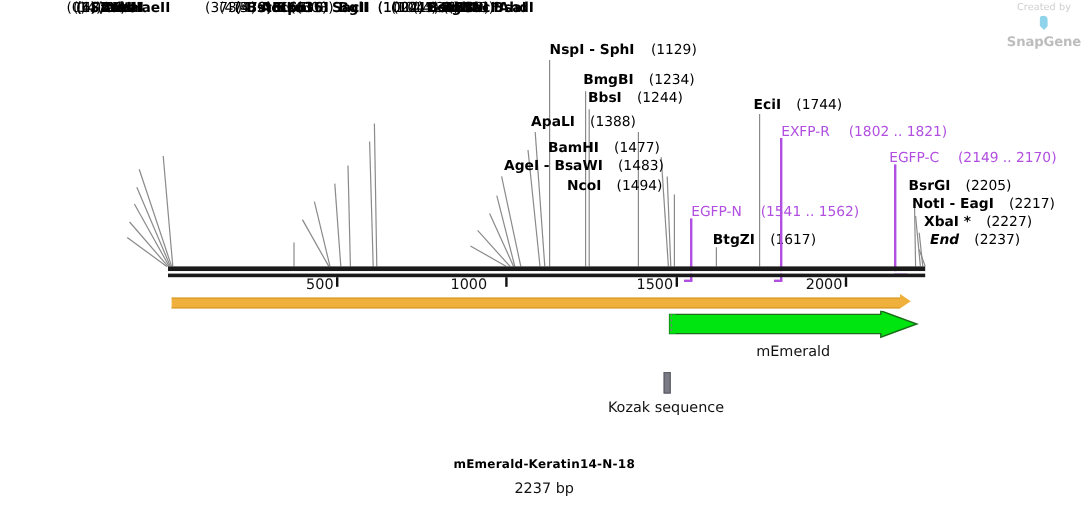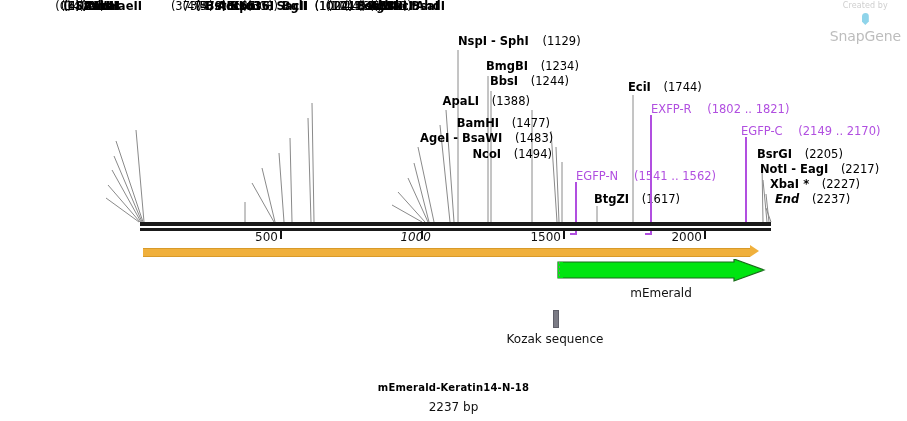--- a/index.html
+++ b/index.html
@@ -16,21 +16,21 @@
 
   
   .watermark{
     position:absolute;right:6px;top:1px;
     display:flex;align-items:center;gap:3px;
     font-size:9px;color:#c9c9c9;letter-spacing:.1px;
     user-select:none;
     flex-direction:column;
   }
   .watermark .wm-created{font-size:8px;color:#cfcfcf;}
-  .watermark .wm-name{font-size:14px;color:#bdbdbd;font-weight:400;letter-spacing:-.1px;}
+  .watermark .wm-name{font-size:11px;color:#bdbdbd;font-weight:700;letter-spacing:-.1px;}
   .wm-icon{display:inline-block;width:7px;height:12px;position:relative;}
   .wm-icon::before{
     content:"";position:absolute;left:0;top:0;width:7px;height:12px;
     background:#8fd4ea;
     border-radius:4px 4px 1px 1px;
     clip-path:polygon(0 0,100% 0,100% 70%,50% 100%,0 70%);
   }
 
   
   .lbl{
@@ -322,21 +322,21 @@
   <div class="pbracket" style="left:745px;top:137px;width:9px;height:90px;"></div>
 
   <div class="backbone bb-top" style="left:140px;top:222px;width:631px;"></div>
   <div class="backbone bb-gap" style="left:140px;top:226px;width:631px;"></div>
   <div class="backbone bb-bot" style="left:140px;top:228px;width:631px;"></div>
 
   <div class="tick" style="left:280px;top:231px;"></div>
   <div class="ticklabel" style="left:230px;top:230px;width:48px;">500</div>
 
   <div class="tick" style="left:421px;top:231px;"></div>
-  <div class="ticklabel" style="left:375px;top:230px;width:56px;font-style:italic;">1000</div>
+  <div class="ticklabel" style="left:350px;top:230px;width:56px;">1000</div>
 
   <div class="tick" style="left:563px;top:231px;"></div>
   <div class="ticklabel" style="left:505px;top:230px;width:56px;">1500</div>
 
   <div class="tick" style="left:704px;top:231px;"></div>
   <div class="ticklabel" style="left:646px;top:230px;width:56px;">2000</div>
 
   <div class="orange-line" style="left:143px;top:248px;width:607px;"></div>
   <div class="orange-head" style="left:750px;top:245px;"></div>
 

